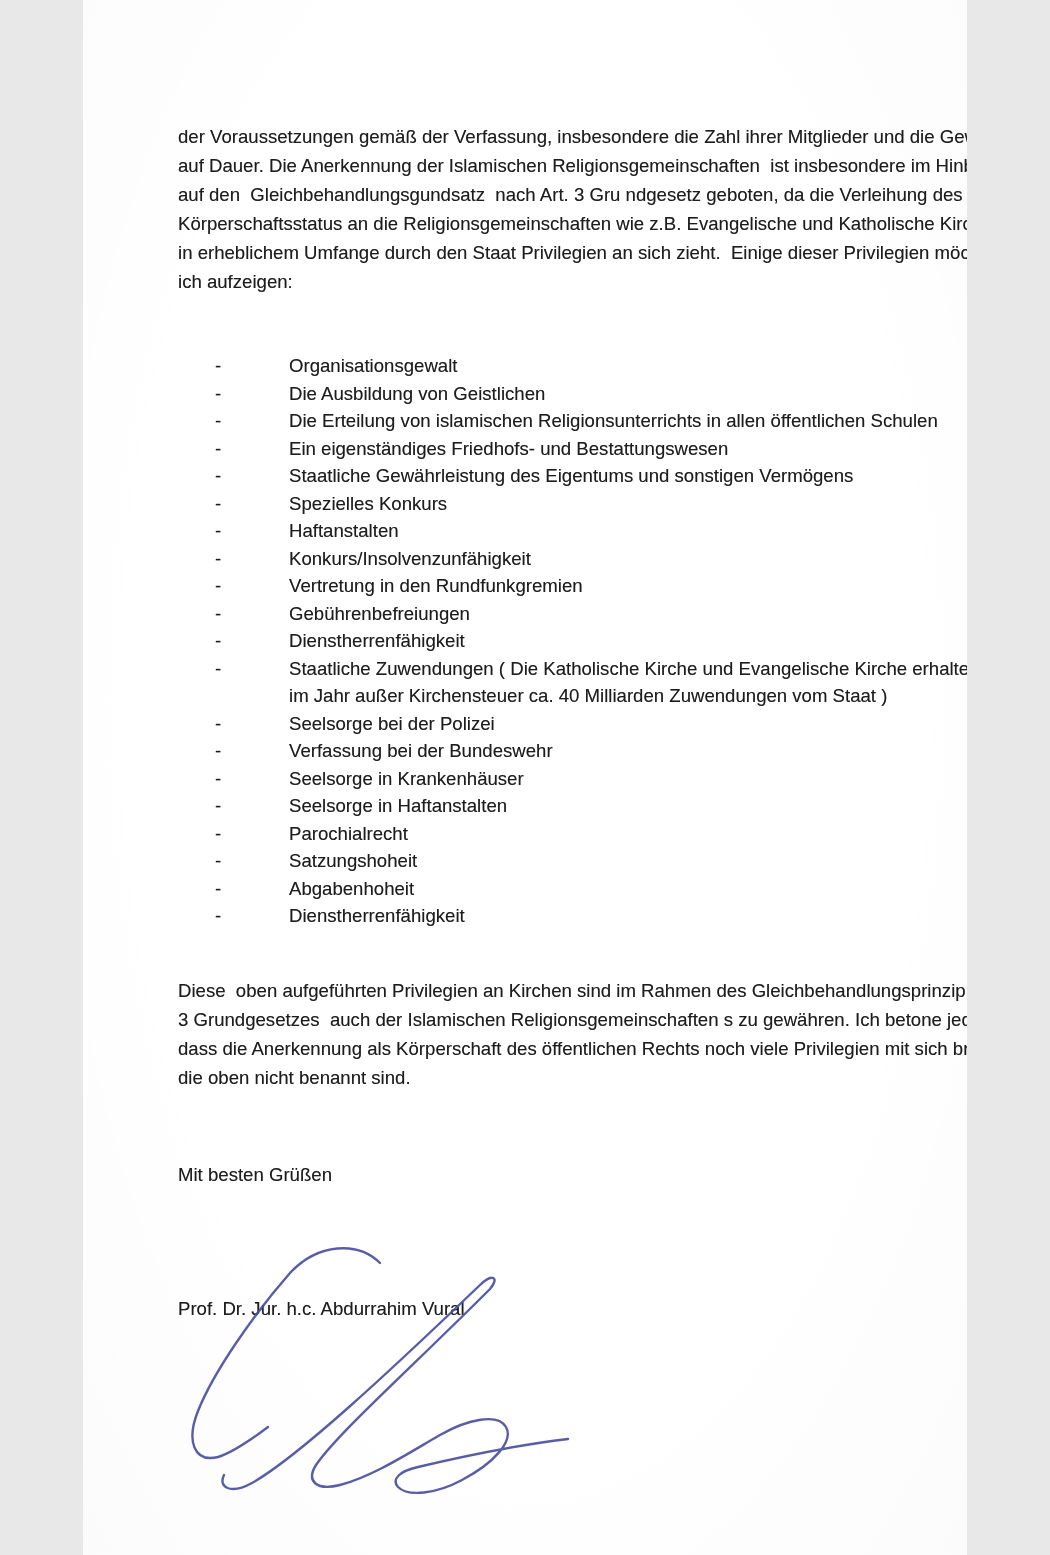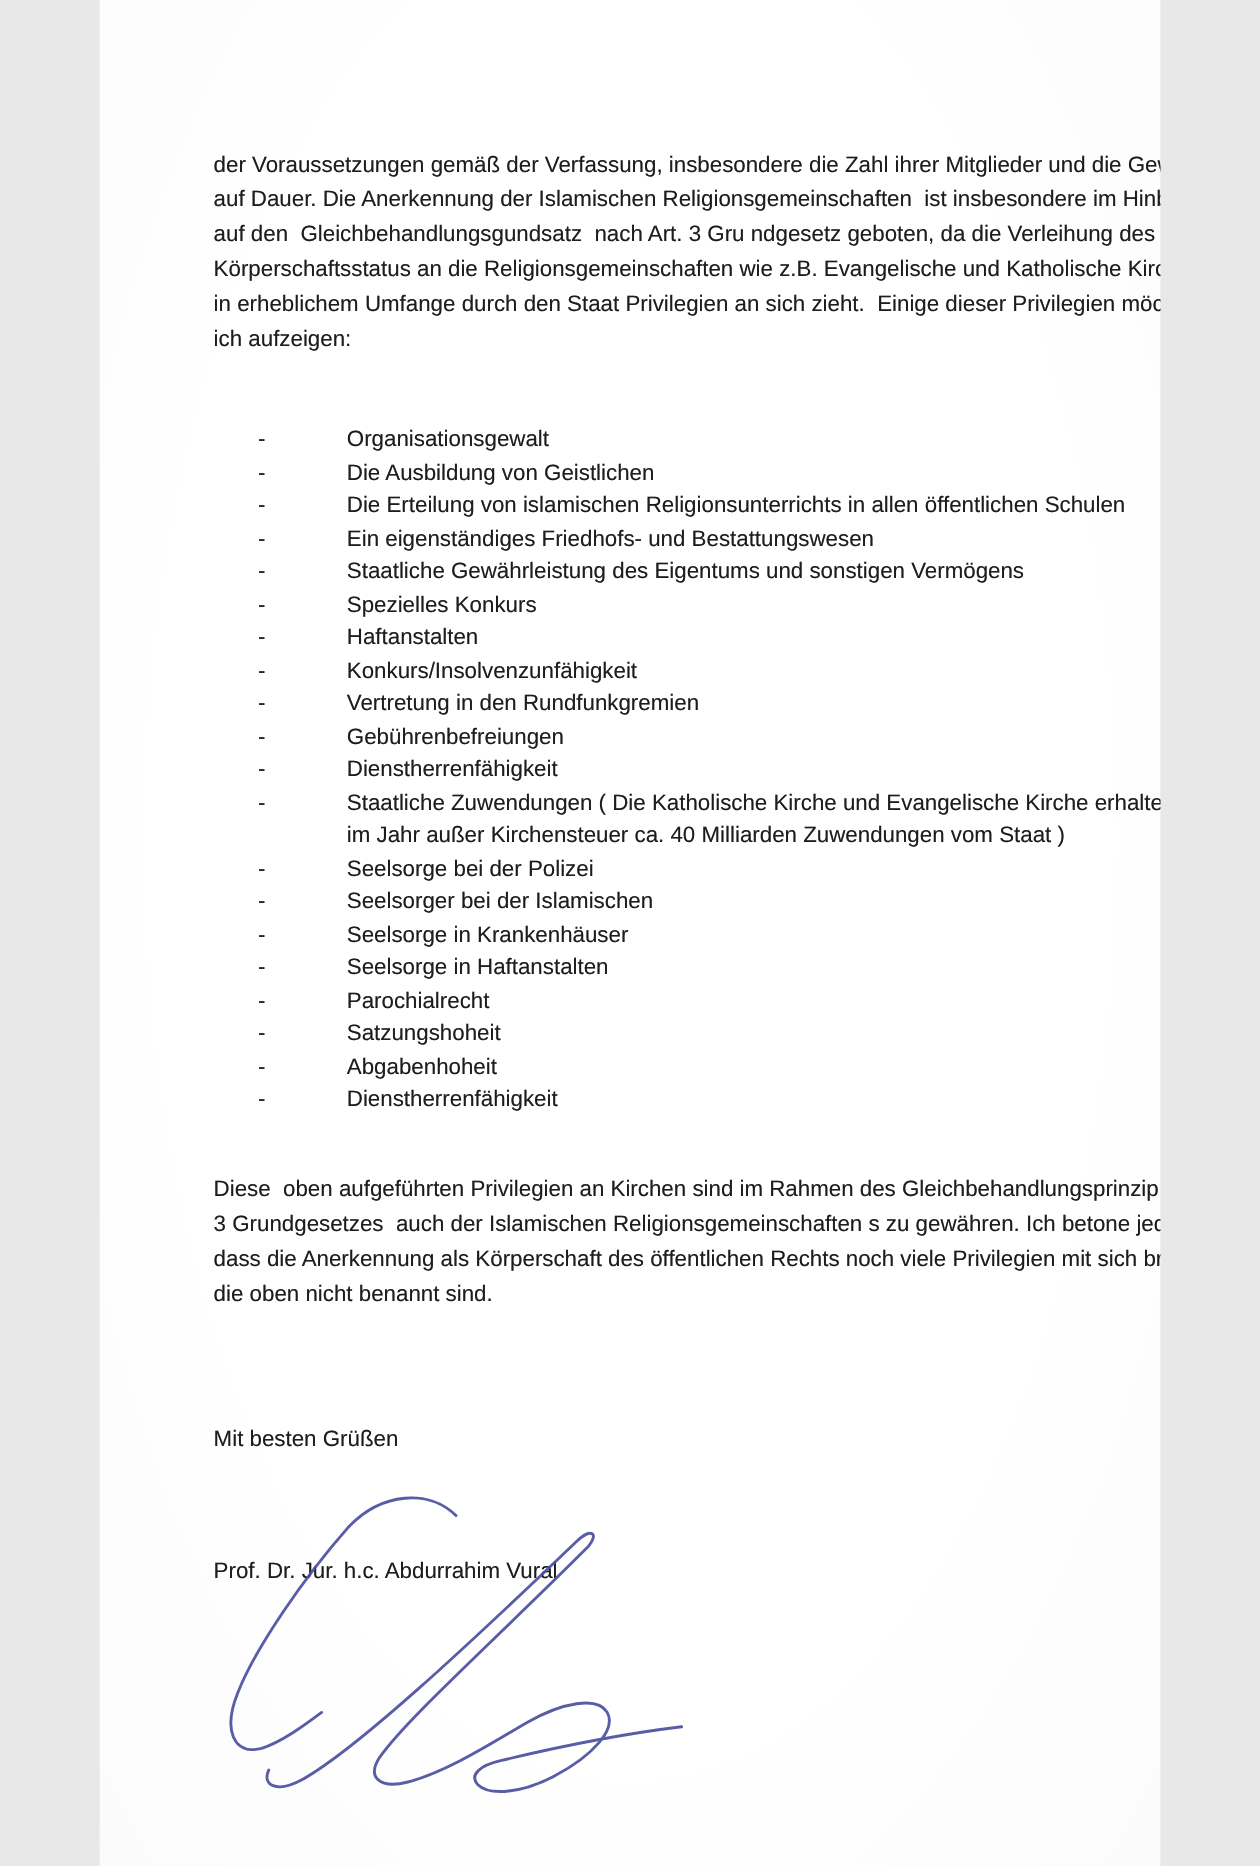--- a/index.html
+++ b/index.html
@@ -38,21 +38,21 @@
     font-size: 18.6px;
     line-height: 27.5px;
     text-shadow: 0 0 0.5px rgba(20,20,20,0.45);
   }
   .plist li { display: flex; align-items: flex-start; }
   .plist .dash { flex: 0 0 48px; text-align: left; padding-left: 14px; box-sizing: border-box; }
   .plist .txt { flex: 1; margin-left: 40px; }
   .closing {
     position: absolute;
     left: 95px;
-    top: 1188px;
+    top: 1164px;
     margin: 0;
     font-size: 18.6px;
     text-shadow: 0 0 0.5px rgba(20,20,20,0.45);
   }
   .signatory {
     position: absolute;
     left: 95px;
     top: 1298px;
     margin: 0;
     font-size: 18.6px;
@@ -131,21 +131,21 @@
       <li>
         <span class="dash">-</span>
         <span class="txt">Staatliche Zuwendungen ( Die Katholische Kirche und Evangelische Kirche erhalten im Jahr außer Kirchensteuer ca. 40 Milliarden Zuwendungen vom Staat )</span>
       </li>
       <li>
         <span class="dash">-</span>
         <span class="txt">Seelsorge bei der Polizei</span>
       </li>
       <li>
         <span class="dash">-</span>
-        <span class="txt">Seelsorger bei der Islamischen</span>
+        <span class="txt">Verfassung bei der Bundeswehr</span>
       </li>
       <li>
         <span class="dash">-</span>
         <span class="txt">Seelsorge in Krankenhäuser</span>
       </li>
       <li>
         <span class="dash">-</span>
         <span class="txt">Seelsorge in Haftanstalten</span>
       </li>
       <li>

